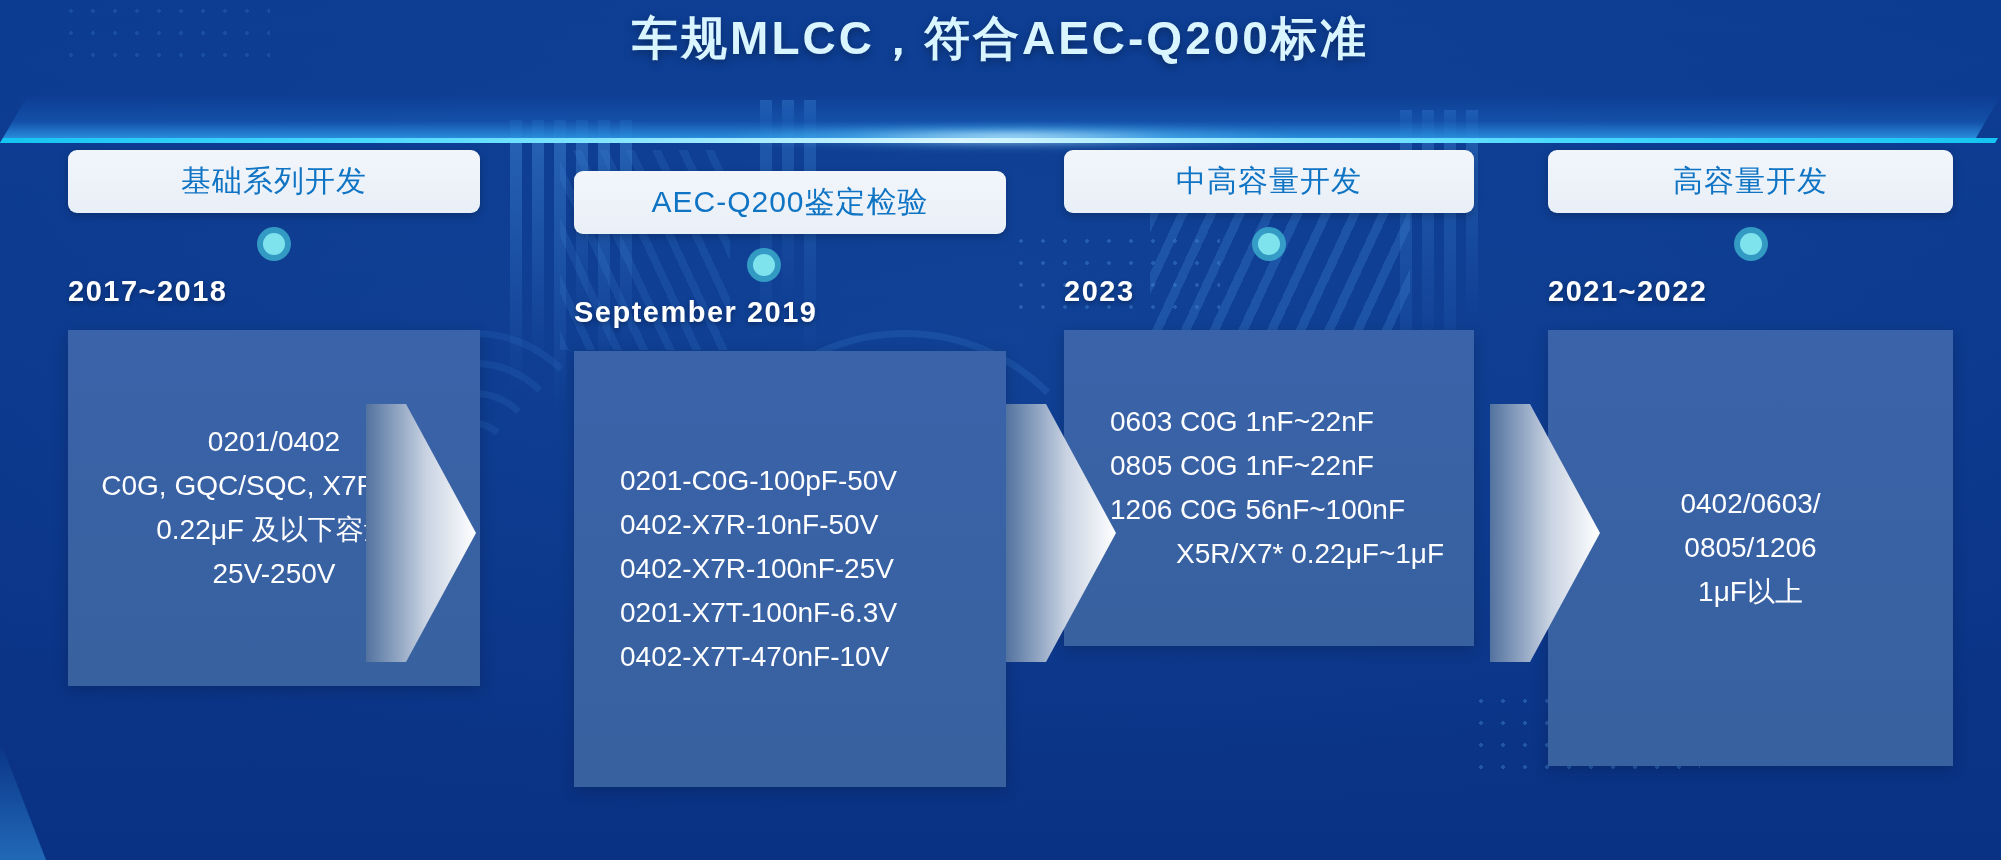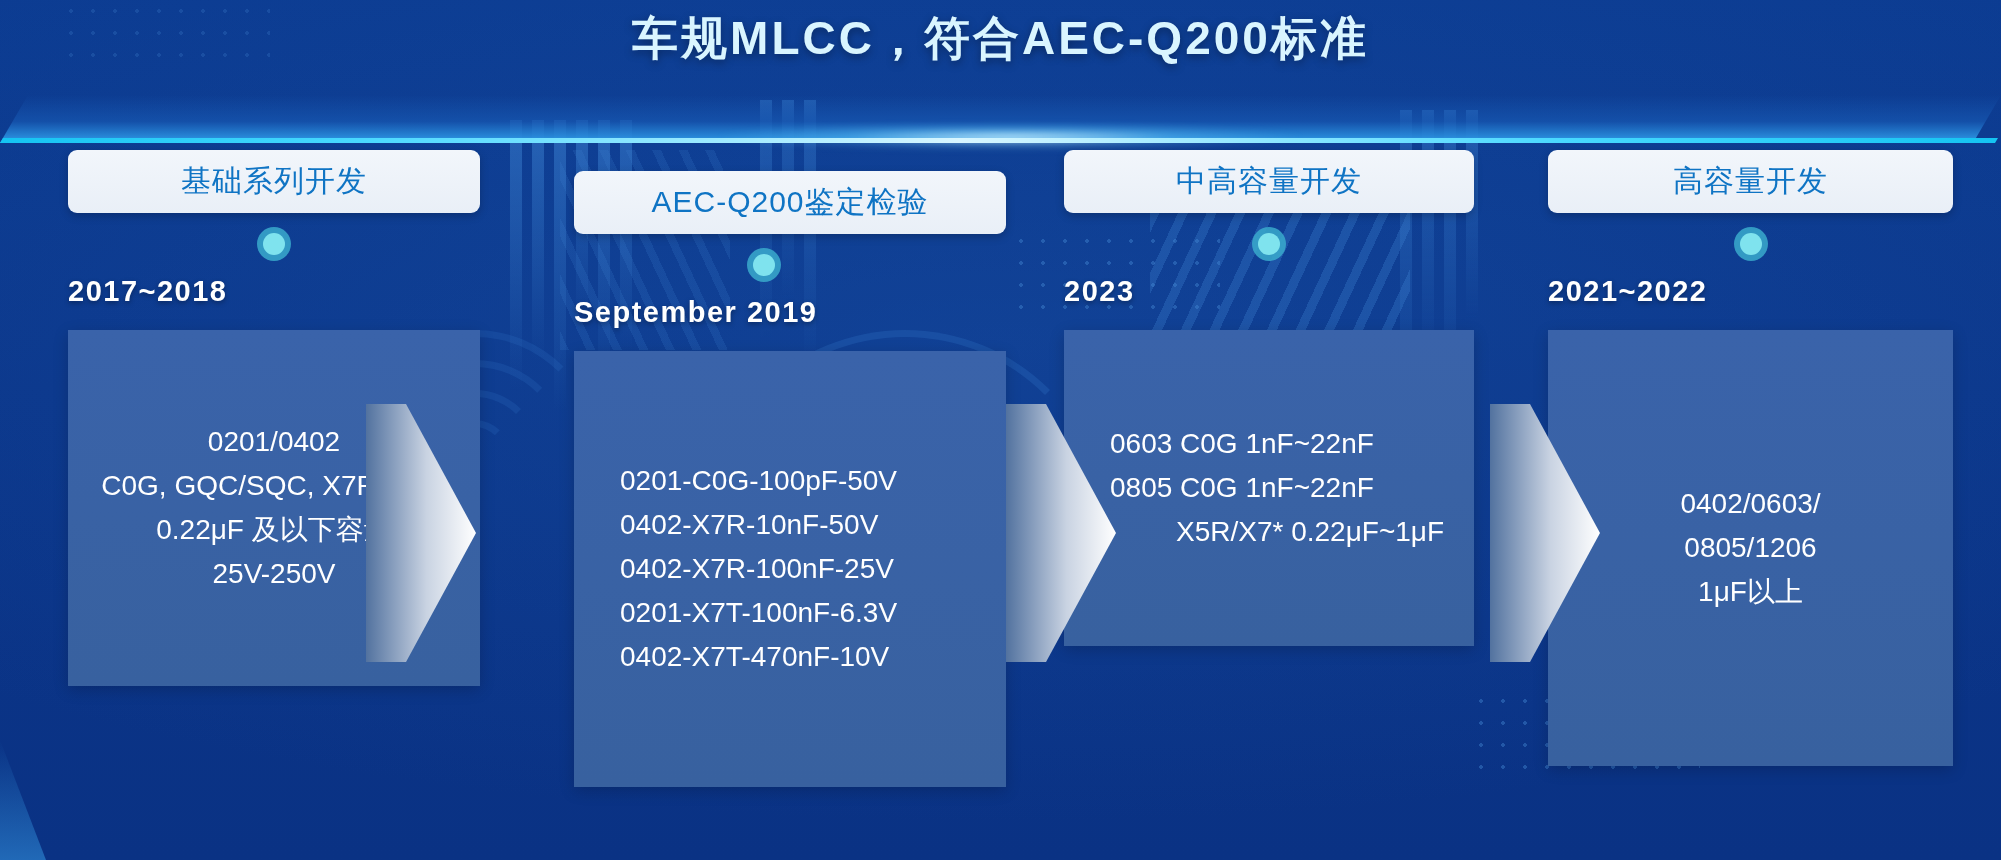--- a/index.html
+++ b/index.html
@@ -265,20 +265,21 @@
     <div class="chip" style="width:410px;">
       <span>中高容量开发</span>
     </div>
     <div class="dot-wrap">
       <span class="dot"></span>
     </div>
     <div class="year">2023</div>
     <div class="panel left-al" style="width:410px;height:316px;">
       <div class="line">0603 C0G 1nF~22nF</div>
       <div class="line">0805 C0G 1nF~22nF</div>
+      <div class="line">1206 C0G  56nF~100nF</div>
       <div class="line indent">X5R/X7* 0.22μF~1μF</div>
     </div>
   </div>
 
   <div class="col" style="left:1548px;width:405px;">
     <div class="chip" style="width:405px;">
       <span>高容量开发</span>
     </div>
     <div class="dot-wrap">
       <span class="dot"></span>

